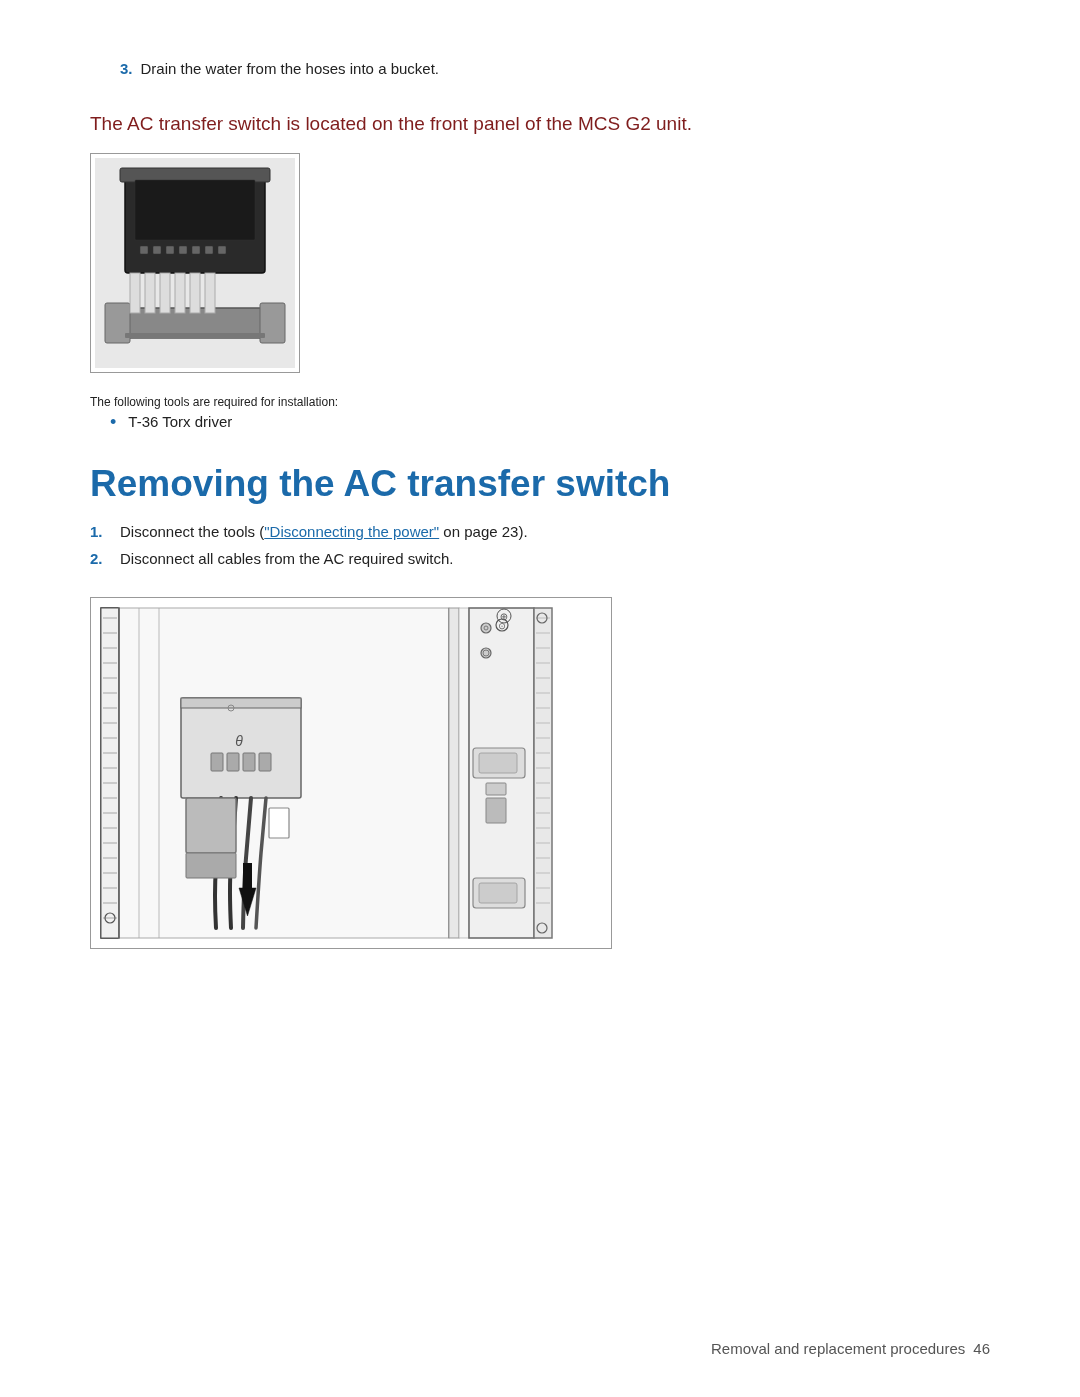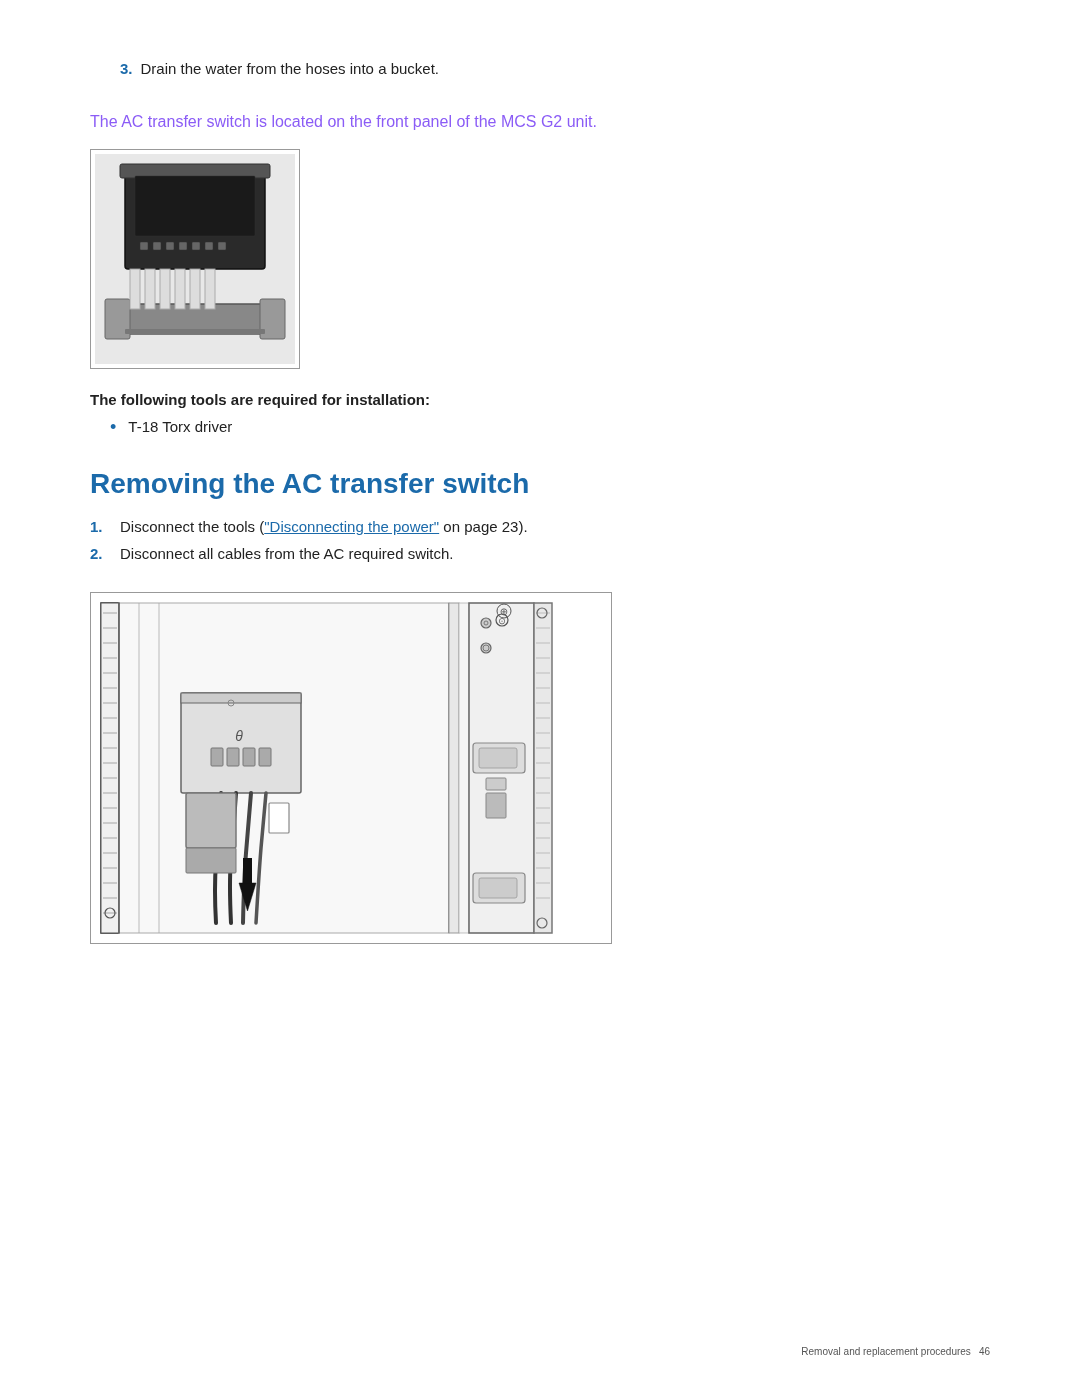--- a/index.html
+++ b/index.html
@@ -28,22 +28,22 @@
       margin-right: 8px;
     }
     .section-title {
       font-size: 38px;
       font-weight: bold;
       color: #1b6aaa;
       margin-bottom: 18px;
       margin-top: 10px;
     }
     .section-desc {
-      font-size: 16px;
-      color: #8b5cf6;
+      font-size: 19px;
+      color: #7f1d1d;
       margin-bottom: 18px;
       padding-left: 0px;
     }
     .device-image-container {
       border: 1.5px solid #999;
       display: inline-block;
       margin-bottom: 22px;
       padding: 4px;
       background: #fff;
     }
@@ -52,24 +52,23 @@
       height: 210px;
       background: #e8e8e8;
       display: flex;
       align-items: center;
       justify-content: center;
       overflow: hidden;
       position: relative;
     }
     
     .tools-text {
-      font-size: 15px;
+      font-size: 12px;
       color: #222;
-      margin-bottom: 10px;
-      font-weight: bold;
+      margin-bottom: 4px;
     }
     .bullet-list {
       list-style: none;
       padding-left: 20px;
       margin-bottom: 30px;
     }
     .bullet-list li {
       font-size: 15px;
       color: #222;
       margin-bottom: 6px;
@@ -77,21 +76,21 @@
       align-items: flex-start;
     }
     .bullet-dot {
       color: #1b6aaa;
       font-size: 18px;
       margin-right: 12px;
       margin-top: -1px;
       flex-shrink: 0;
     }
     .subsection-title {
-      font-size: 28px;
+      font-size: 37px;
       font-weight: bold;
       color: #1b6aaa;
       margin-bottom: 18px;
       margin-top: 10px;
     }
     .numbered-steps {
       list-style: none;
       padding-left: 0;
       margin-bottom: 22px;
     }
@@ -116,21 +115,21 @@
     .diagram-container {
       border: 1.5px solid #999;
       display: inline-block;
       margin-top: 8px;
       background: #fff;
     }
     .footer {
       position: absolute;
       bottom: 40px;
       right: 90px;
-      font-size: 10px;
+      font-size: 15px;
       color: #555;
       display: flex;
       align-items: center;
       gap: 8px;
     }
   </style>
 </head>
 <body>
 
 <div class="page">
@@ -183,21 +182,21 @@
     </div>
   </div>
 
   
   <p class="tools-text">The following tools are required for installation:</p>
 
   
   <ul class="bullet-list">
     <li>
       <span class="bullet-dot">•</span>
-      <span>T-18 Torx driver</span>
+      <span>T-36 Torx driver</span>
     </li>
   </ul>
 
   
   <h2 class="subsection-title">Removing the AC transfer switch</h2>
 
   
   <ol class="numbered-steps">
     <li>
       <span class="step-number">1.</span>

